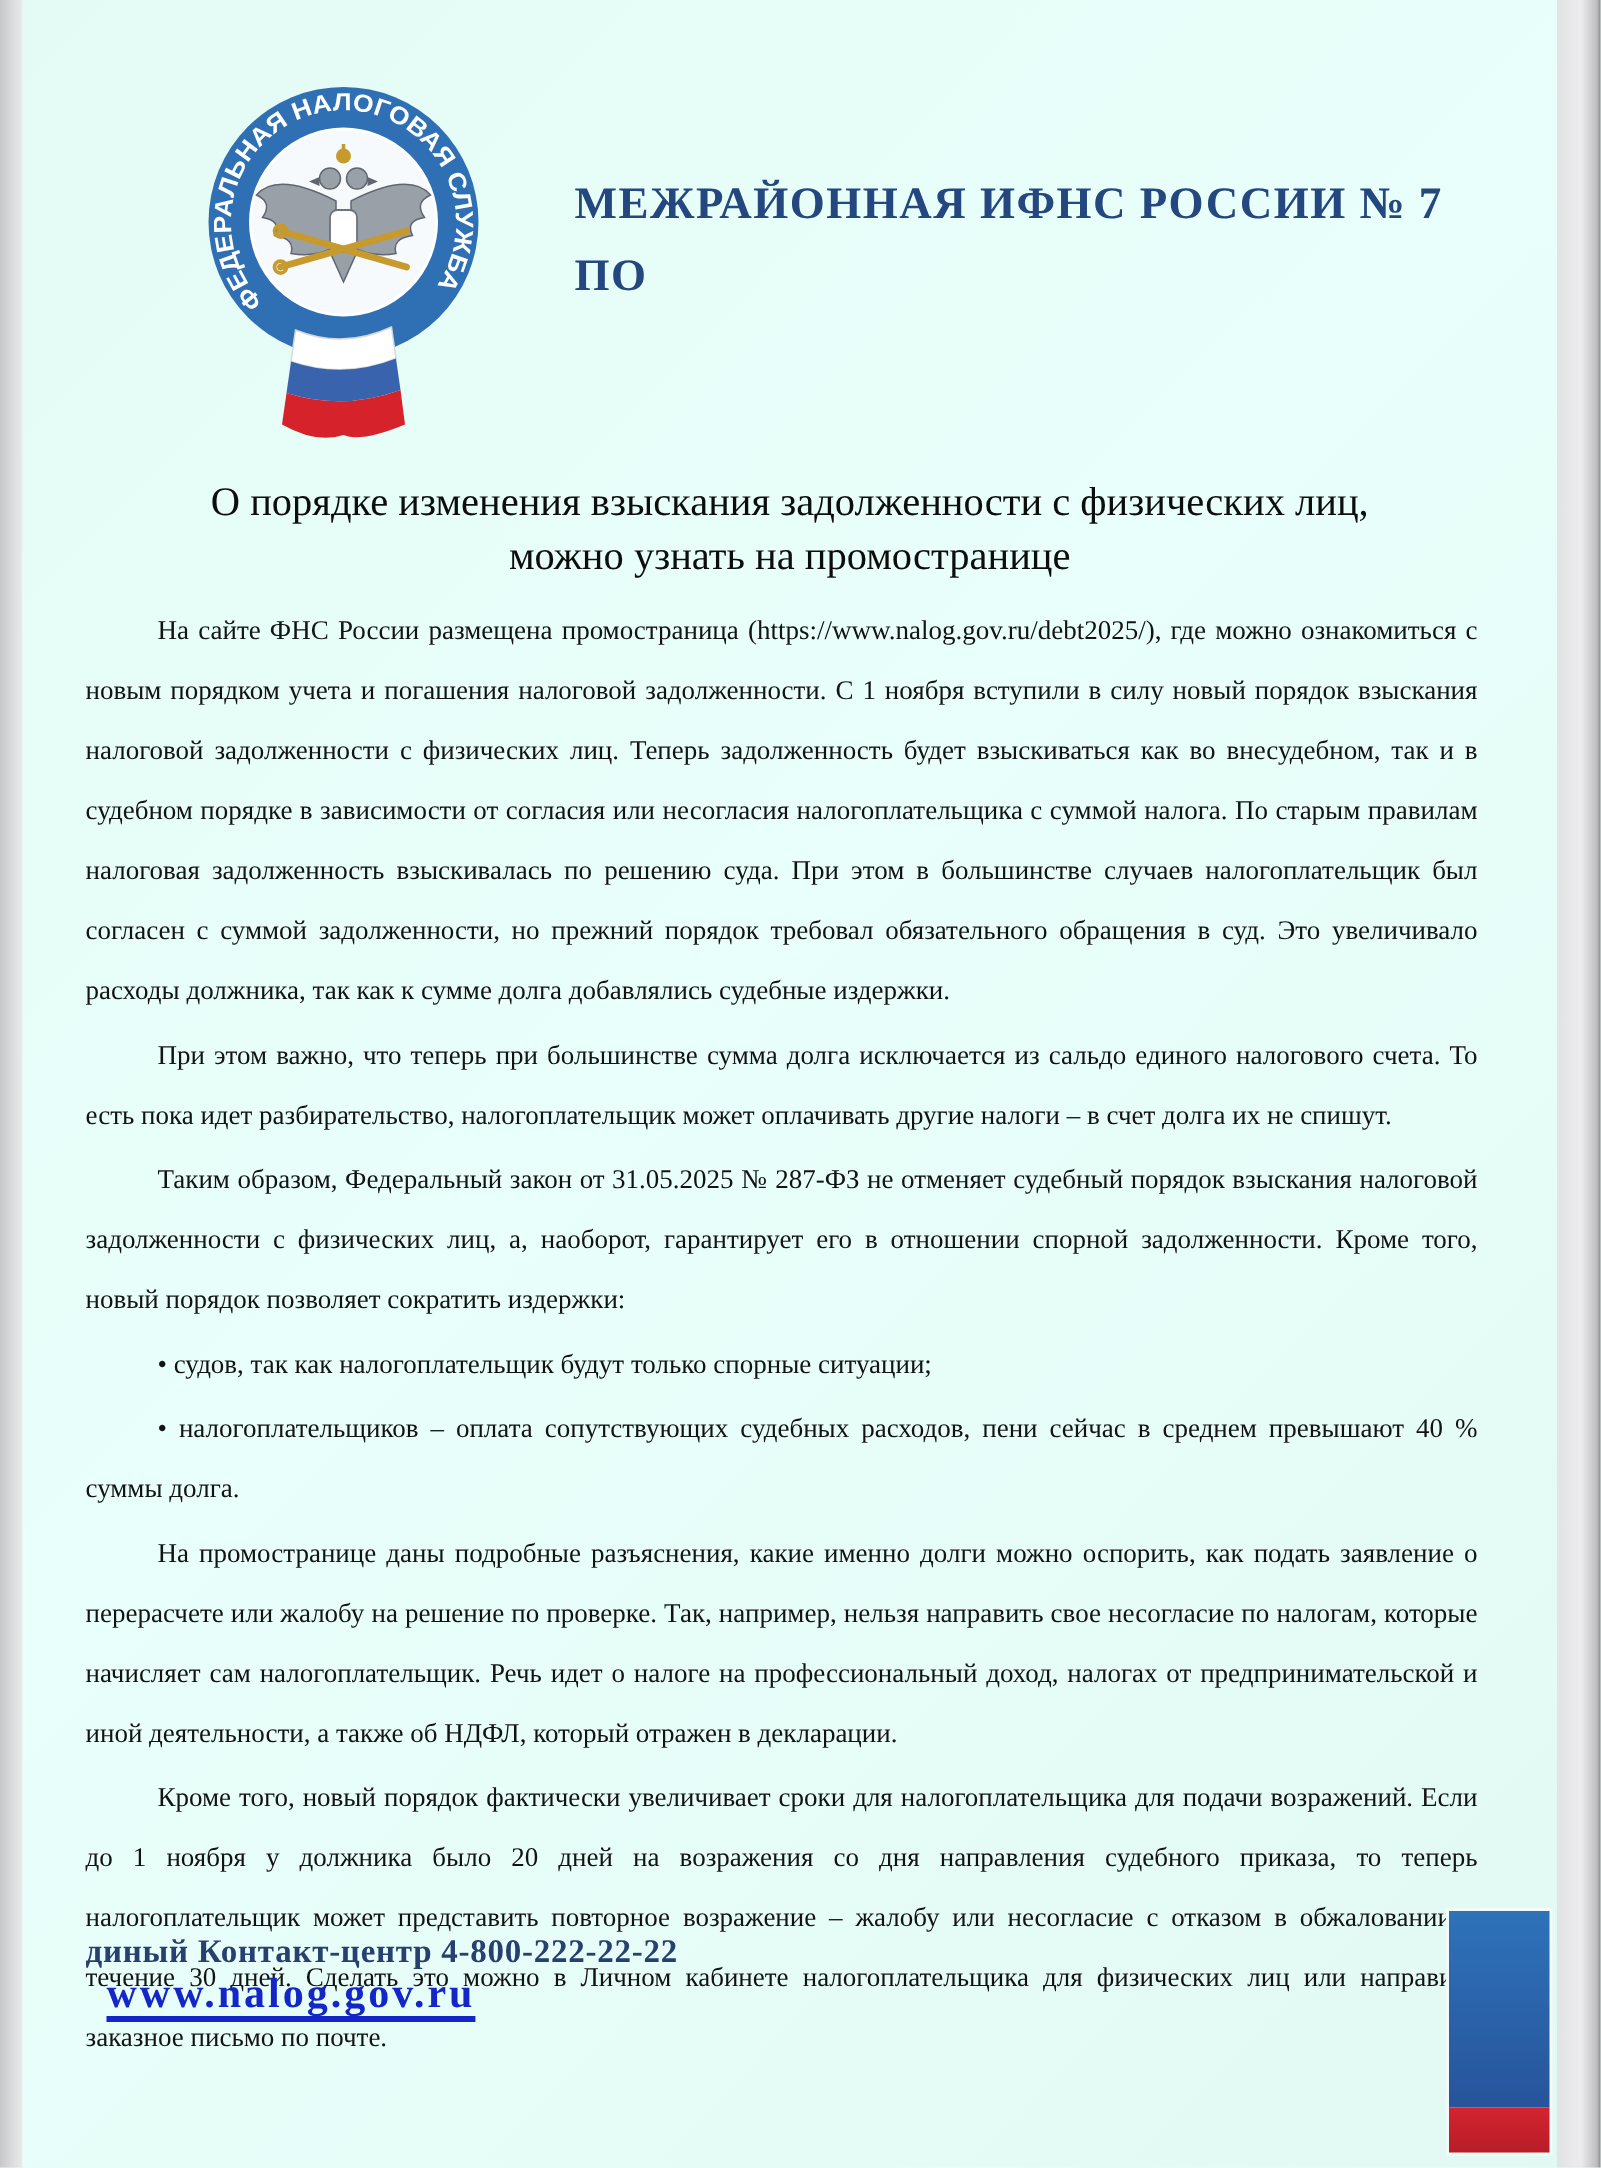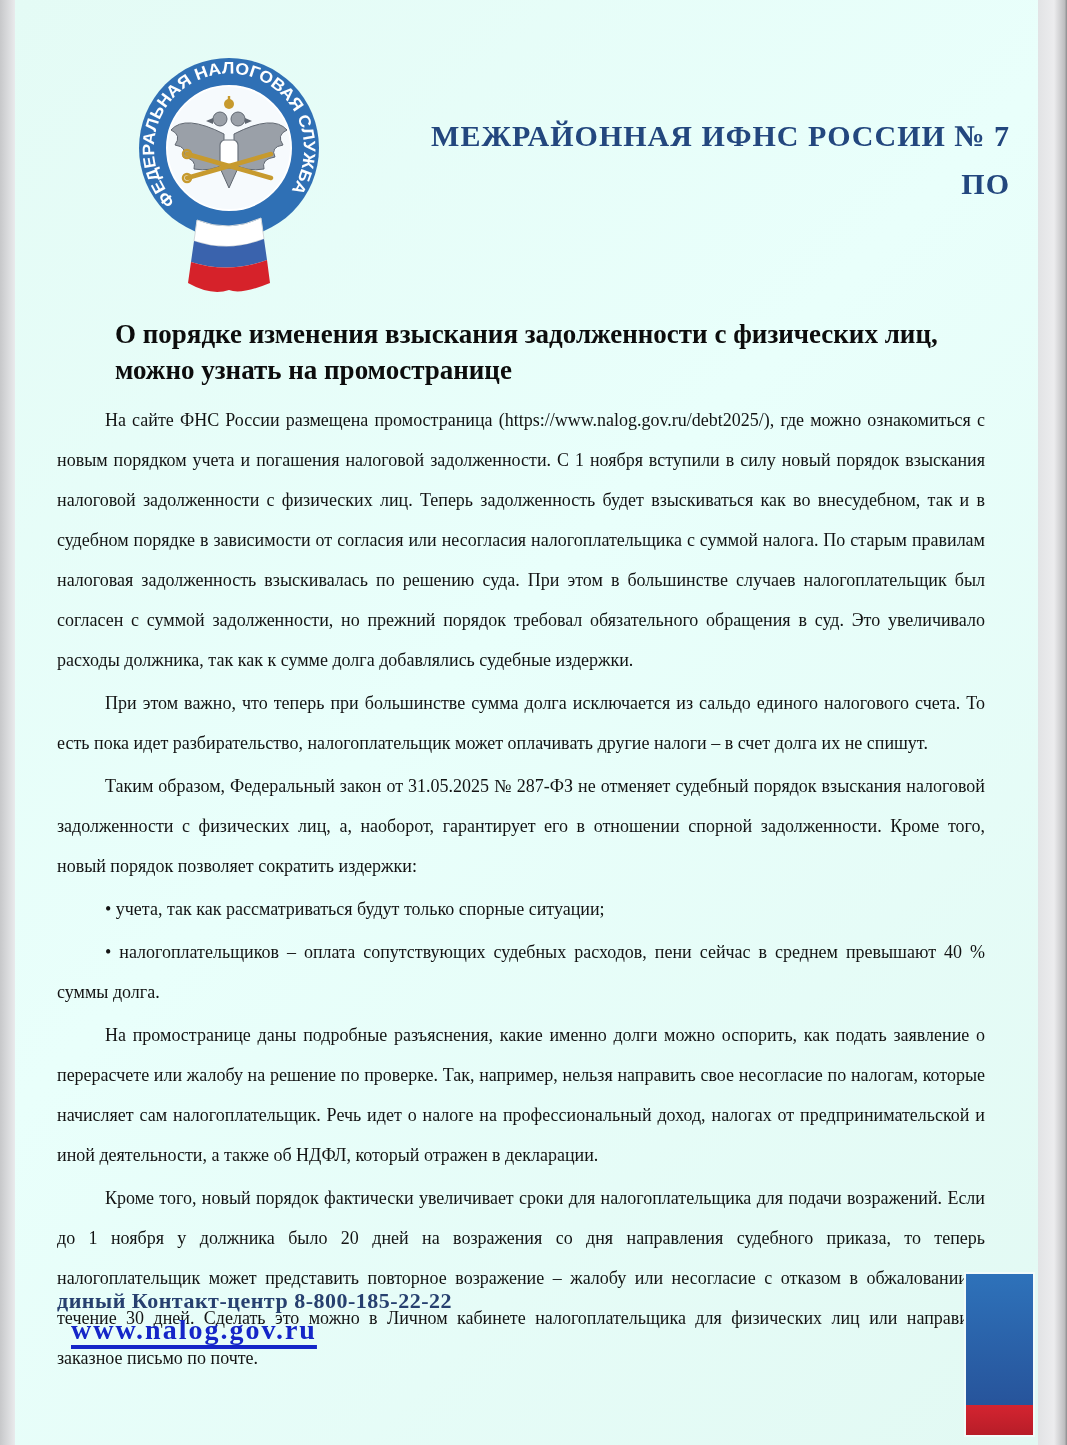--- a/index.html
+++ b/index.html
@@ -18,27 +18,27 @@
     background:linear-gradient(to right,#e2e3e5,#ececee 55%,#bdbdbf 92%,#8a8a8c);
   }
   .sheet{
     position:absolute;left:15px;right:29px;top:0;bottom:0;
     background:linear-gradient(135deg,#e4fbf5 0%,#e9fffb 45%,#e2f9f3 100%);
   }
   
   .logo-wrap{position:absolute;left:108px;top:52px;width:212px;height:252px;}
   .org-title{
     position:absolute;left:368px;right:28px;top:112px;
-    text-align:right;color:#23477e;font-weight:bold;
+    text-align:left;color:#23477e;font-weight:bold;
     font-size:30px;line-height:1.6;letter-spacing:1px;
   }
   
   .doc-title{
     position:absolute;left:100px;right:100px;top:316px;
-    text-align:left;color:#0d0d0d;font-weight:bold;
+    text-align:center;color:#0d0d0d;font-weight:normal;
     font-size:27px;line-height:1.35;
   }
   
   .body-text{
     position:absolute;left:42px;right:53px;top:400px;
     color:#131313;font-size:18px;line-height:40px;
     text-align:justify;
   }
   .body-text p{margin:0 0 3px 0;text-indent:48px;}
   
@@ -117,27 +117,27 @@
   <div class="org-title">
     <div>МЕЖРАЙОННАЯ ИФНС РОССИИ № 7 ПО</div>
   </div>
 
   <div class="doc-title">О порядке изменения взыскания задолженности с физических лиц, можно узнать на промостранице</div>
 
   <div class="body-text">
     <p>На сайте ФНС России размещена промостраница (https://www.nalog.gov.ru/debt2025/), где можно ознакомиться с новым порядком учета и погашения налоговой задолженности. С 1 ноября вступили в силу новый порядок взыскания налоговой задолженности с физических лиц. Теперь задолженность будет взыскиваться как во внесудебном, так и в судебном порядке в зависимости от согласия или несогласия налогоплательщика с суммой налога. По старым правилам налоговая задолженность взыскивалась по решению суда. При этом в большинстве случаев налогоплательщик был согласен с суммой задолженности, но прежний порядок требовал обязательного обращения в суд. Это увеличивало расходы должника, так как к сумме долга добавлялись судебные издержки.</p>
     <p>При этом важно, что теперь при большинстве сумма долга исключается из сальдо единого налогового счета. То есть пока идет разбирательство, налогоплательщик может оплачивать другие налоги – в счет долга их не спишут.</p>
     <p>Таким образом, Федеральный закон от 31.05.2025 № 287-ФЗ не отменяет судебный порядок взыскания налоговой задолженности с физических лиц, а, наоборот, гарантирует его в отношении спорной задолженности. Кроме того, новый порядок позволяет сократить издержки:</p>
-    <p>• учета, так как рассматриваться будут только спорные ситуации;</p>
+    <p>• судов, так как налогоплательщик будут только спорные ситуации;</p>
     <p>• налогоплательщиков – оплата сопутствующих судебных расходов, пени сейчас в среднем превышают 40 % суммы долга.</p>
     <p>На промостранице даны подробные разъяснения, какие именно долги можно оспорить, как подать заявление о перерасчете или жалобу на решение по проверке. Так, например, нельзя направить свое несогласие по налогам, которые начисляет сам налогоплательщик. Речь идет о налоге на профессиональный доход, налогах от предпринимательской и иной деятельности, а также об НДФЛ, который отражен в декларации.</p>
     <p>Кроме того, новый порядок фактически увеличивает сроки для налогоплательщика для подачи возражений. Если до 1 ноября у должника было 20 дней на возражения со дня направления судебного приказа, то теперь налогоплательщик может представить повторное возражение – жалобу или несогласие с отказом в обжаловании в течение 30 дней. Сделать это можно в Личном кабинете налогоплательщика для физических лиц или направить заказное письмо по почте.</p>
   </div>
 
-  <div class="contact-line">диный  Контакт-центр 8-800-185-22-22</div>
+  <div class="contact-line">диный  Контакт-центр 4-800-222-22-22</div>
   <a class="website-link">www.nalog.gov.ru</a>
 
   <div class="flag-bar">
     <div class="blue"></div>
     <div class="red"></div>
   </div>
 
 </div>
 
 </body></html>

